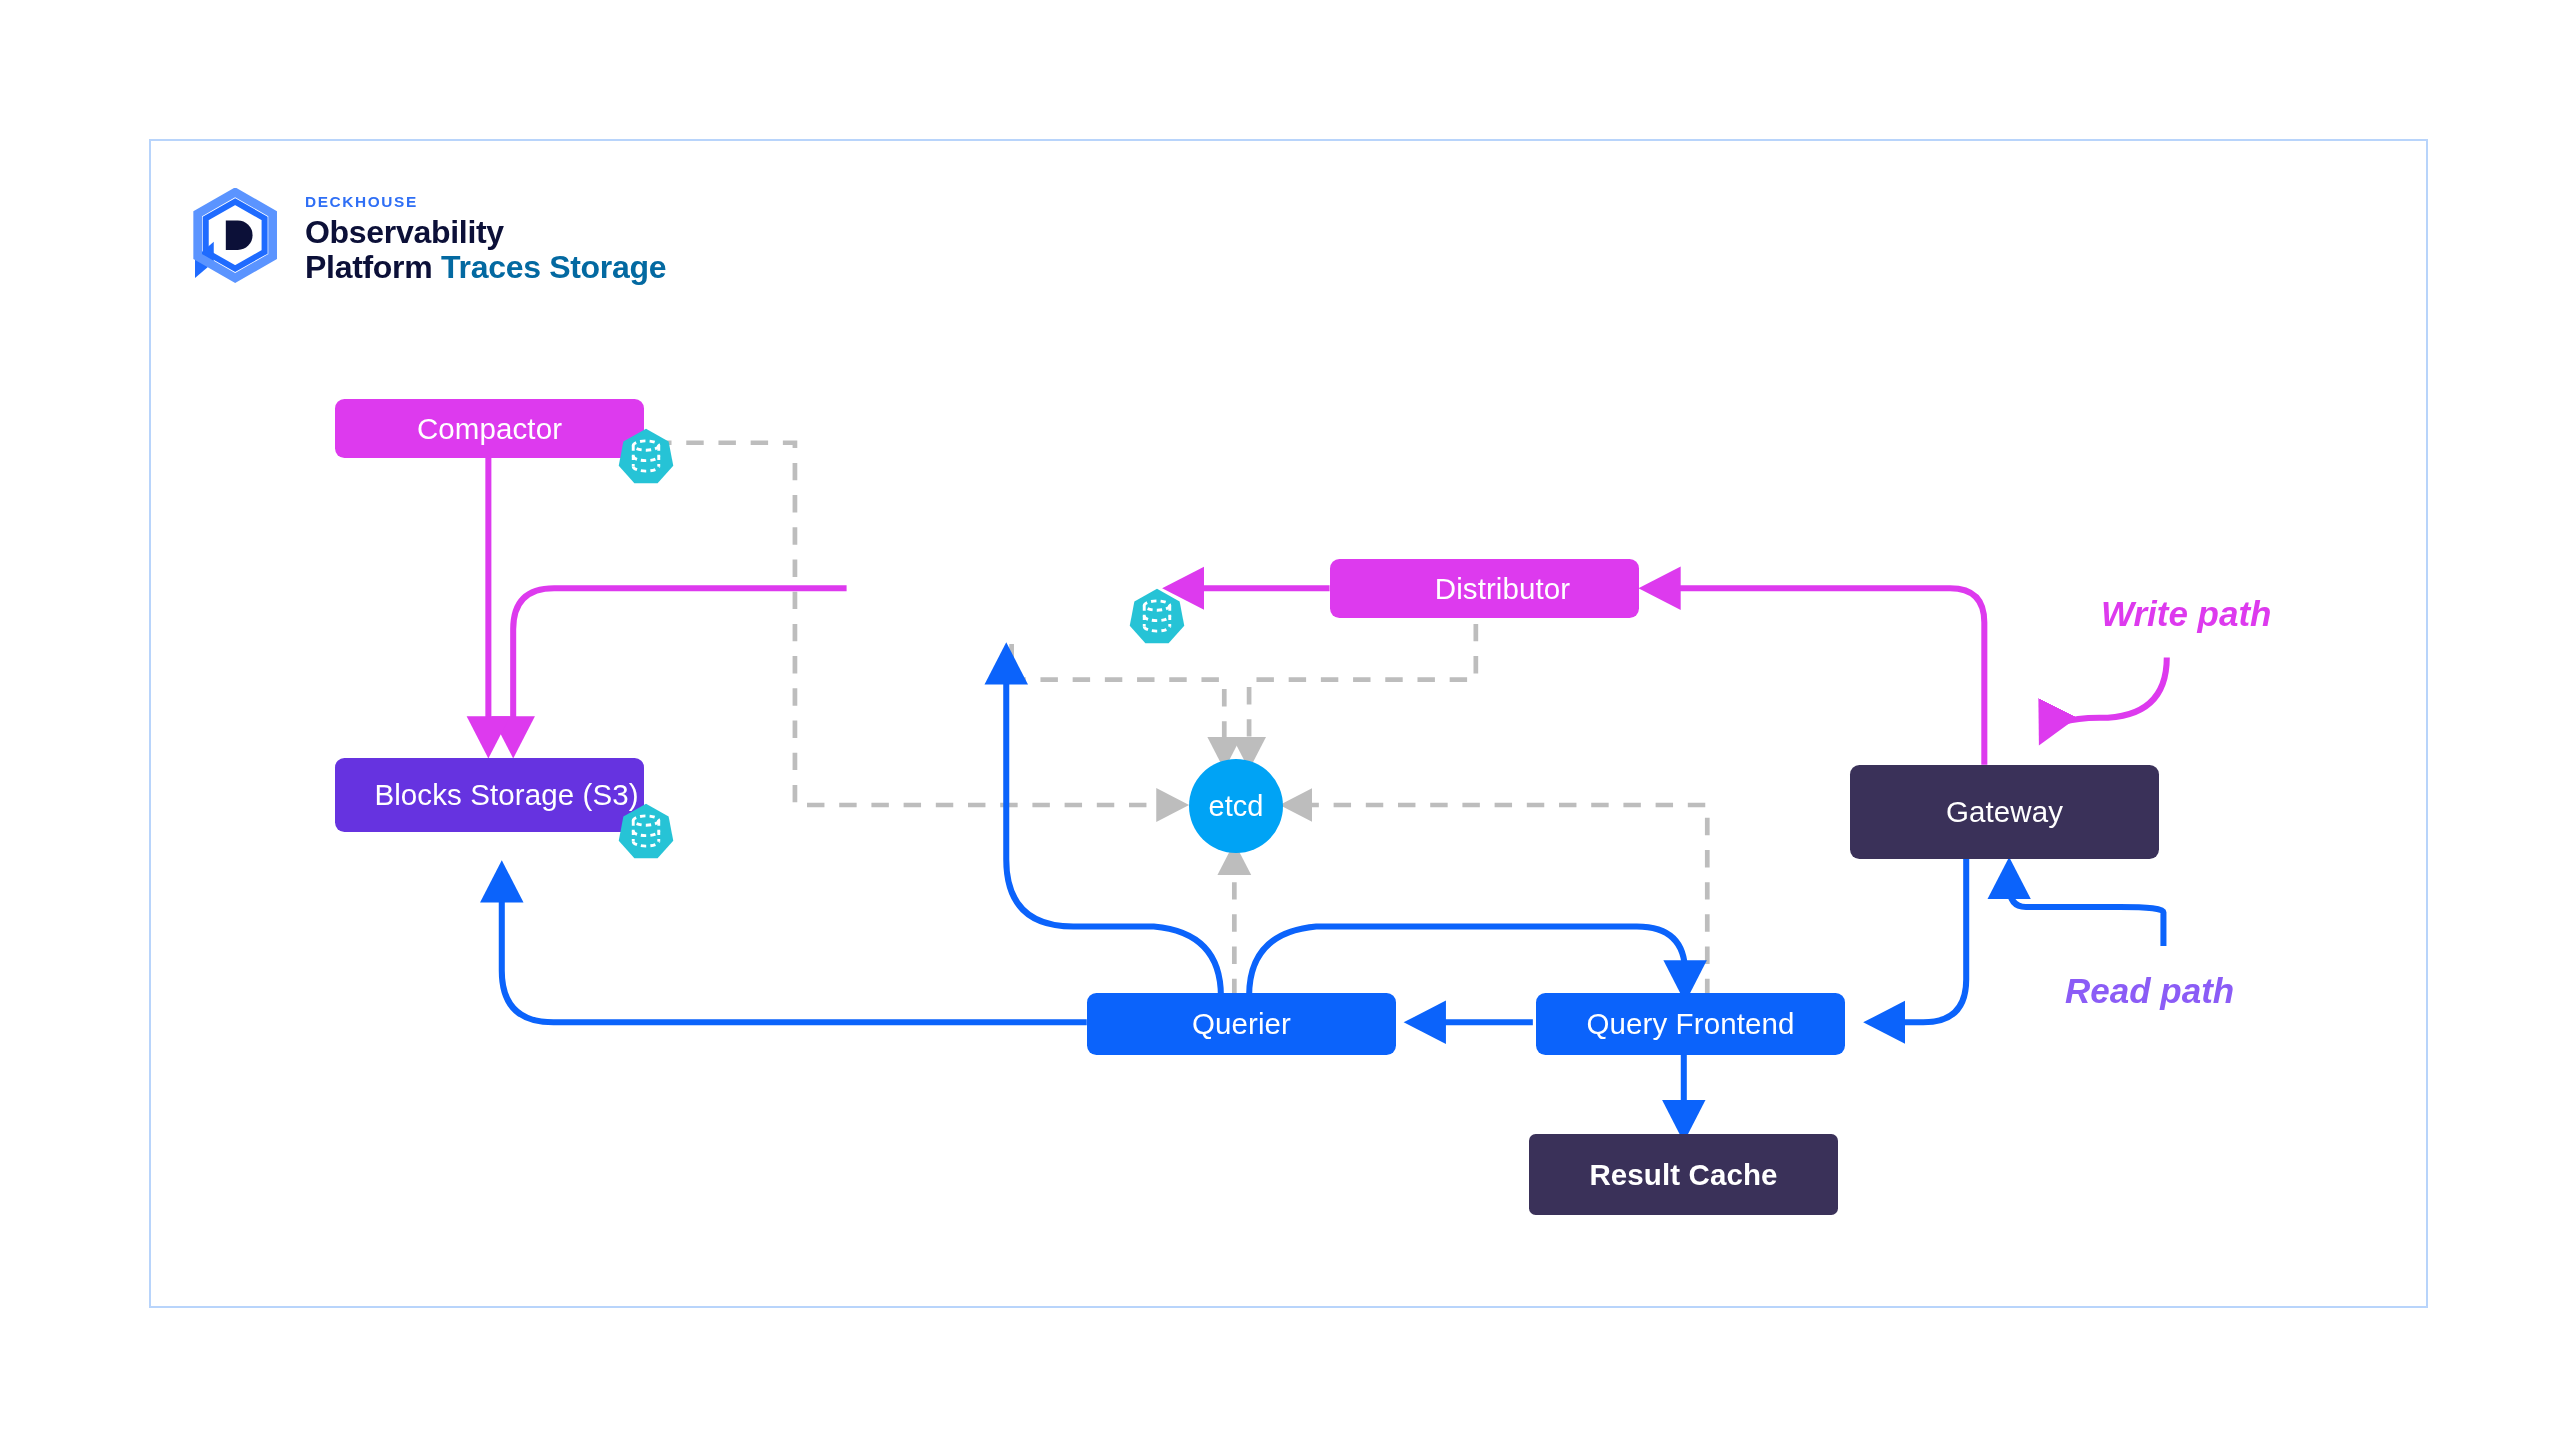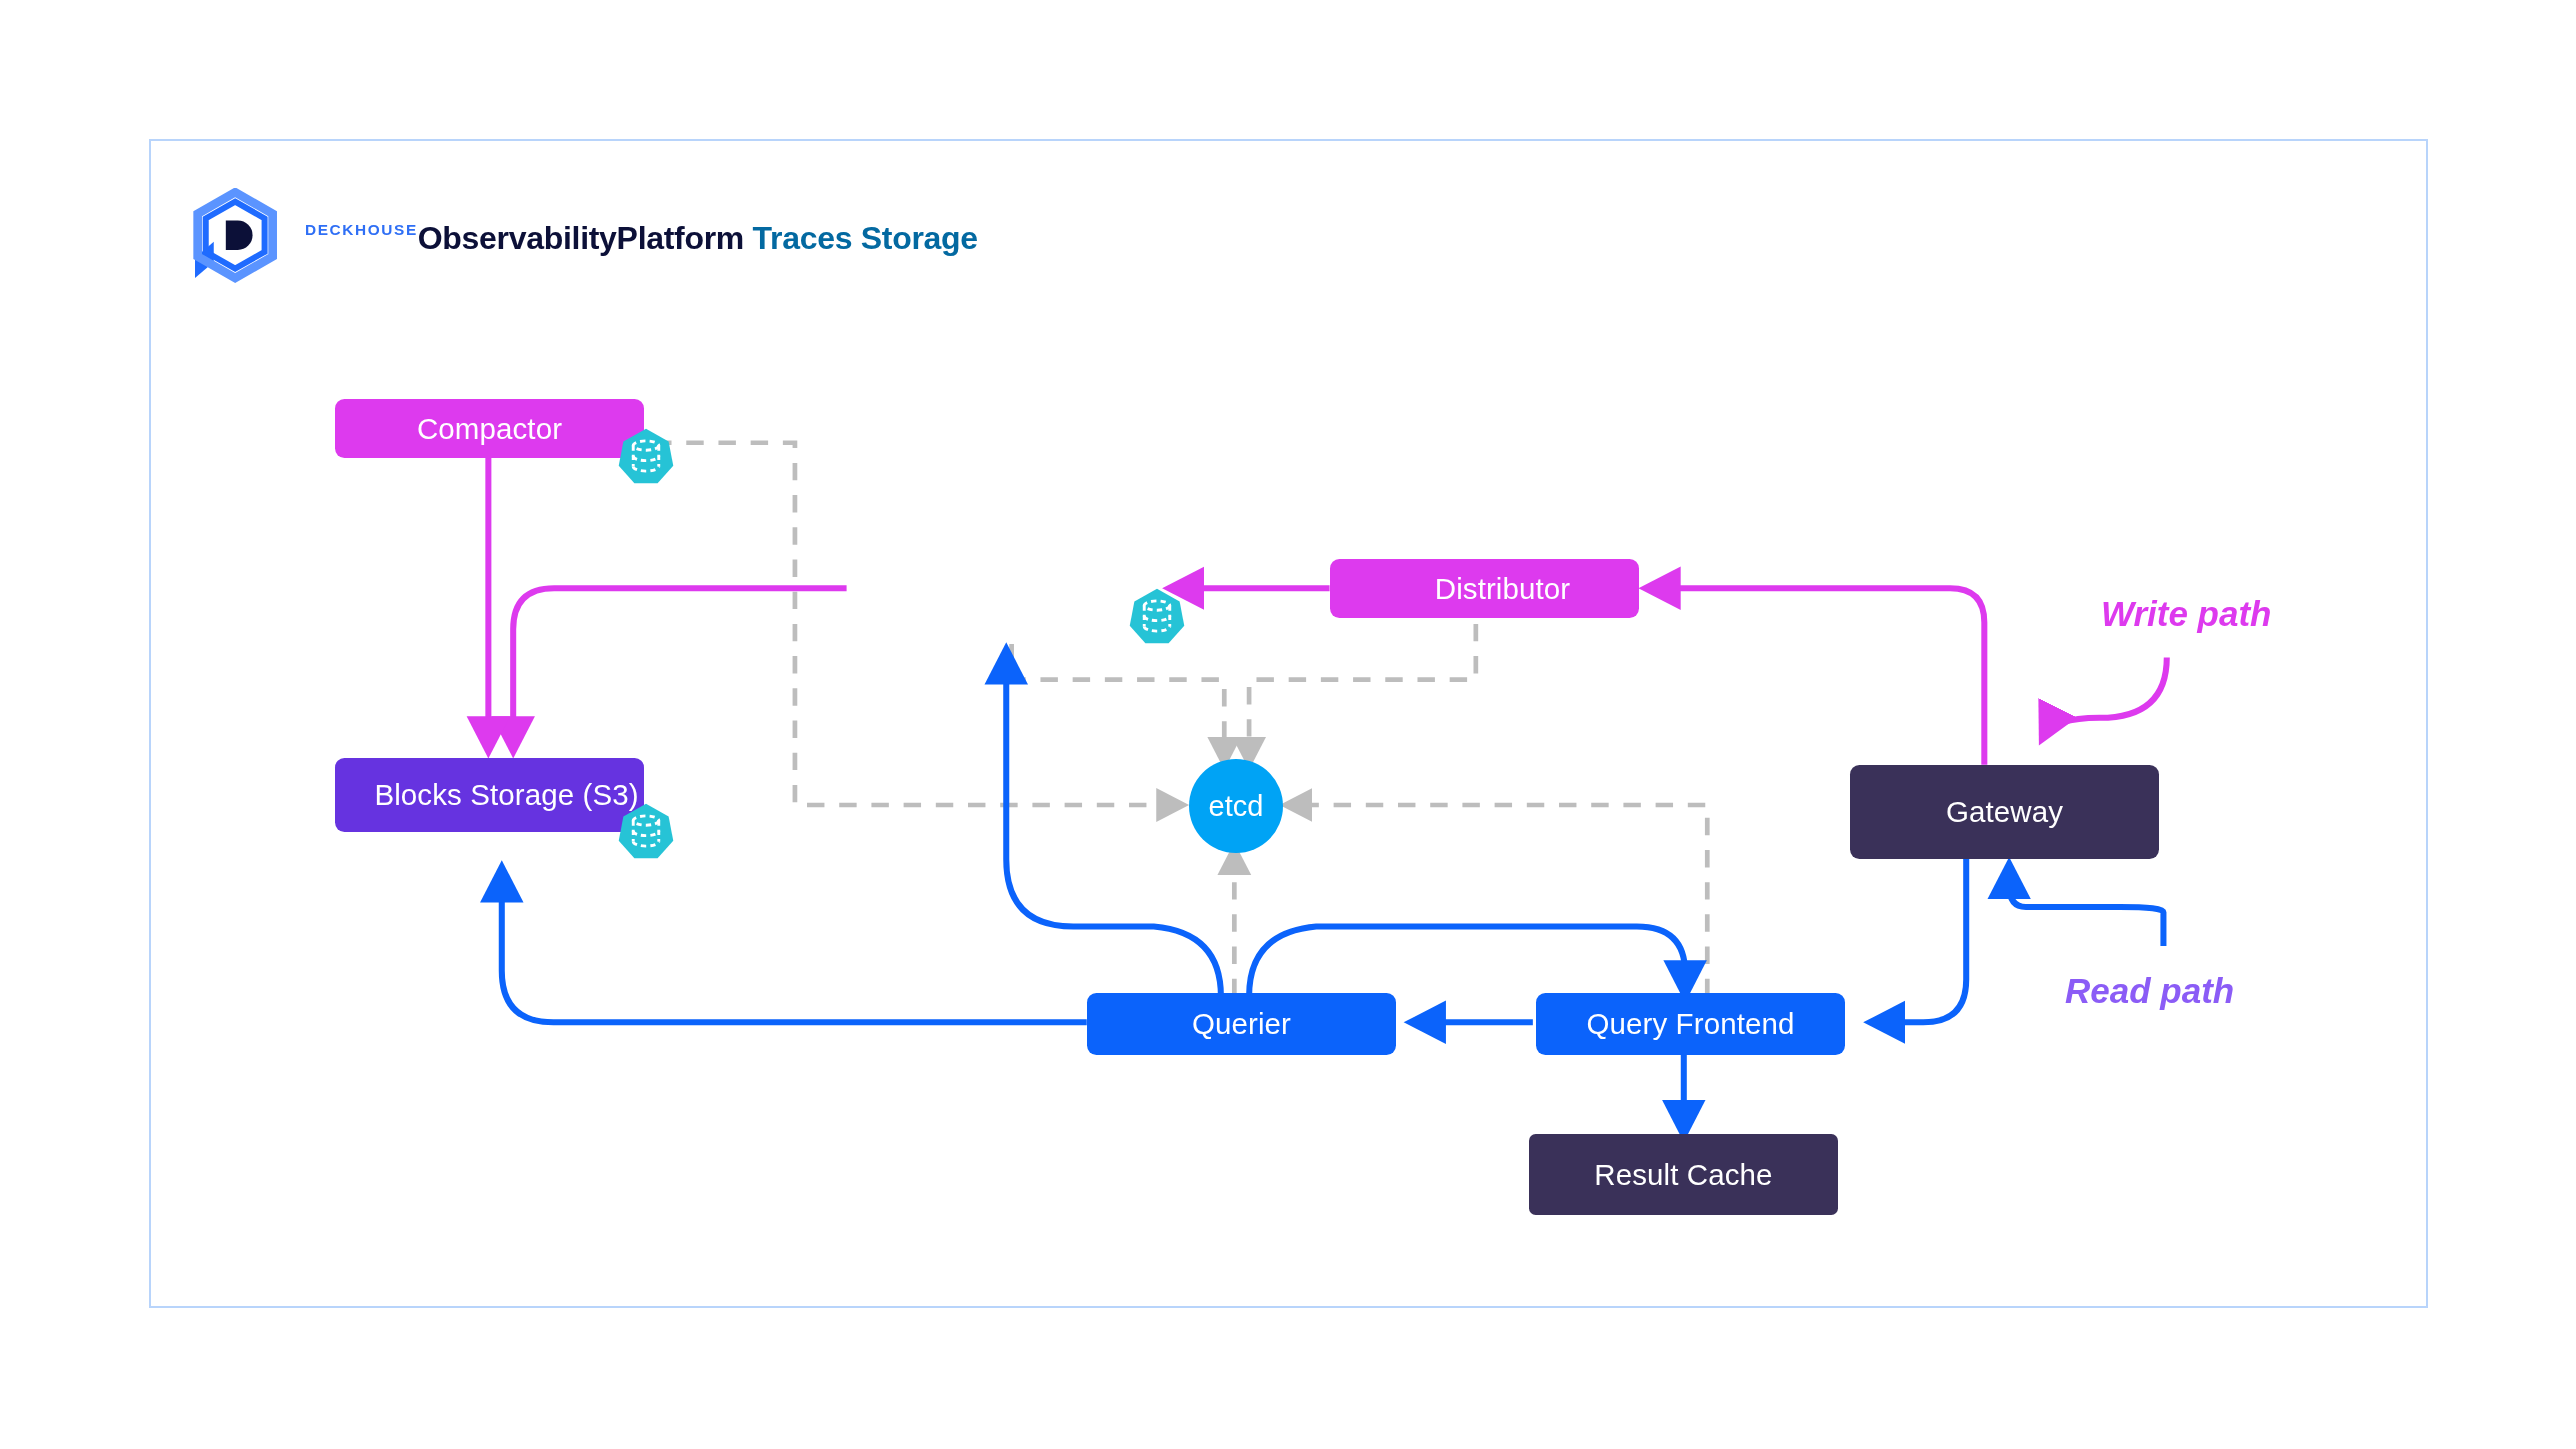--- a/index.html
+++ b/index.html
@@ -29,21 +29,21 @@
   
   #brand {
     position: absolute;
     left: 191px;
     top: 188px;
     display: flex;
     align-items: center;
     gap: 23px;
   }
   #logo-mark { width: 91px; height: 101px; display: block; }
-  #brand-text { display: flex; justify-content: flex-end; }
+  #brand-text { display: flex; flex-direction: column; justify-content: flex-end; }
   .brand-kicker {
     font-size: 15.4px;
     font-weight: bold;
     letter-spacing: 1.6px;
     color: #2f6ff5;
     margin-bottom: 4px;
   }
   .brand-line {
     font-size: 32px;
     font-weight: bold;
@@ -227,21 +227,21 @@
   </div>
 
   <div class="node blue" style="left:1087px; top:993px; width:309px; height:62px;">
     <span>Querier</span>
   </div>
 
   <div class="node blue" style="left:1536px; top:993px; width:309px; height:62px;">
     <span>Query Frontend</span>
   </div>
 
-  <div class="node dark sharp" style="left:1529px; top:1134px; width:309px; height:81px;">
+  <div class="node dark sharp" style="left:1529px; top:1134px; width:309px; height:81px;font-weight:bold;">
     <span>Result Cache</span>
   </div>
 
   <div class="path-label write" style="left:2068px; top:594px;margin-left:33px;">Write path</div>
   <div class="path-label read" style="left:2065px; top:971px;">Read path</div>
 
 </div>
 
 
 </body></html>

